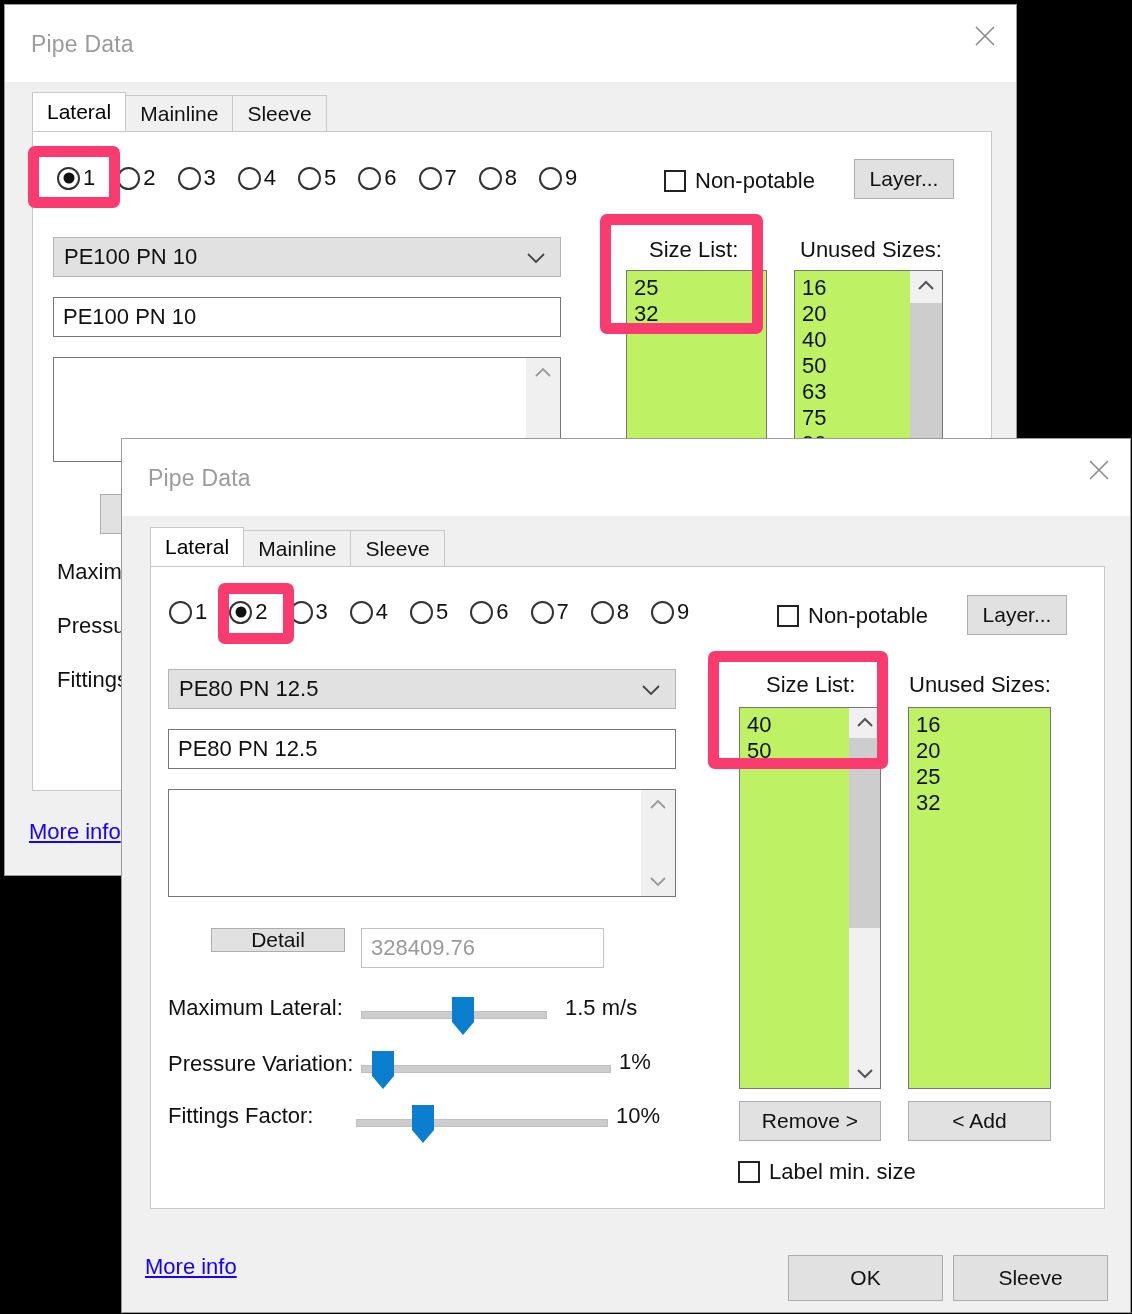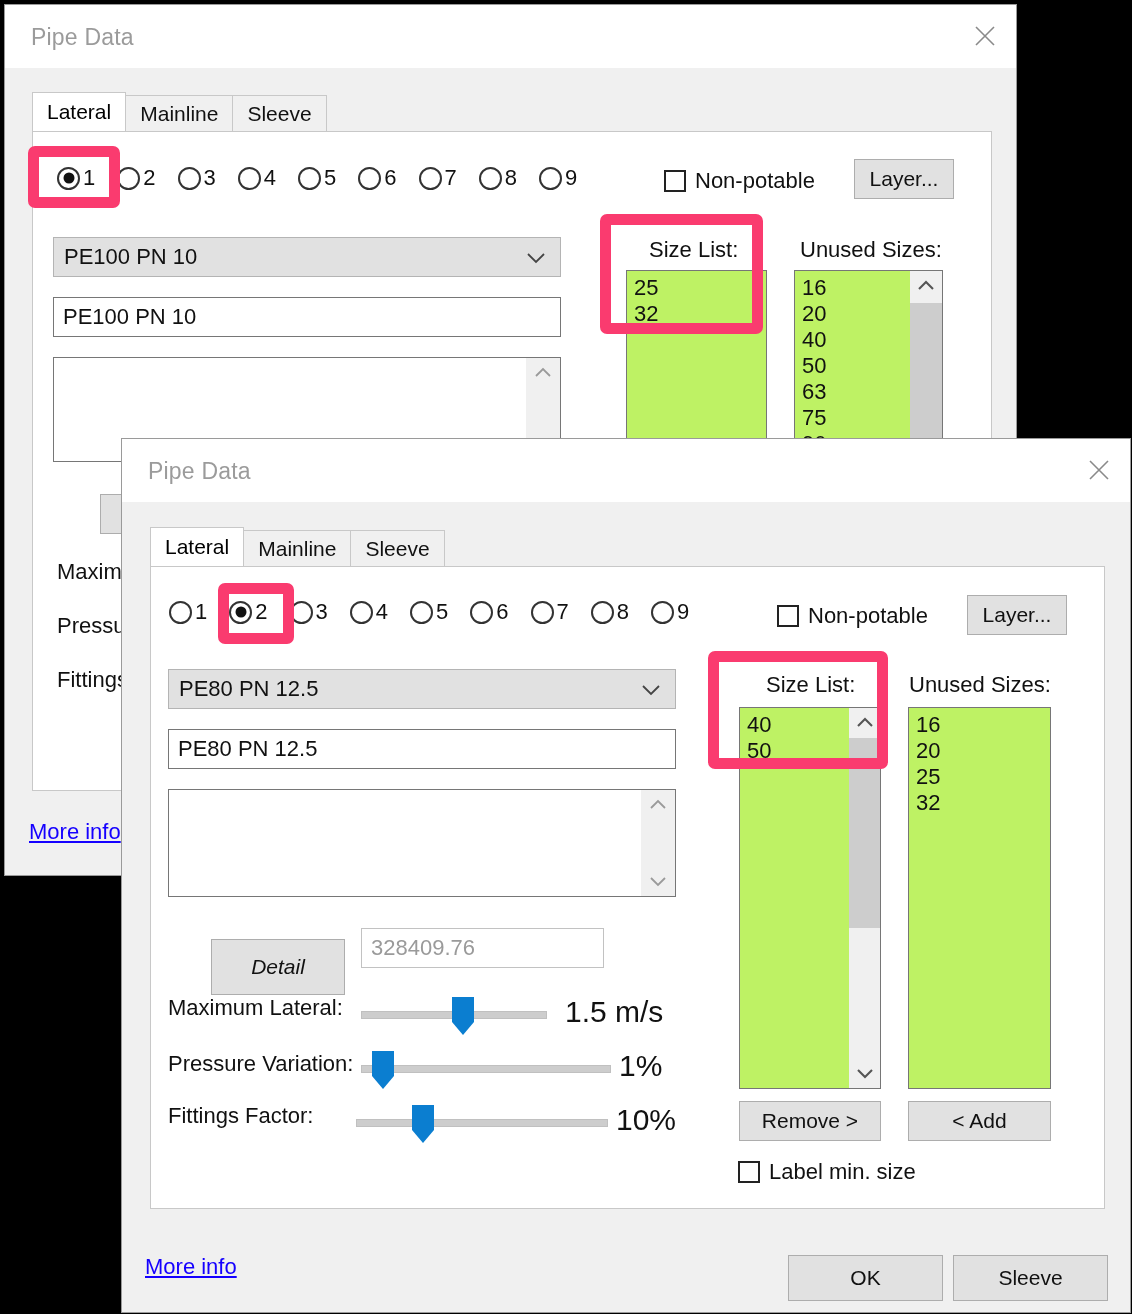--- a/index.html
+++ b/index.html
@@ -12,21 +12,21 @@
     -webkit-font-smoothing:none;
   }
   
   .dialog{
     position:absolute;
     background:#f0f0f0;
     border:1px solid #9a9a9a;
     box-sizing:border-box;
   }
   .titlebar{
-    height:63px;
+    height:77px;
     background:#ffffff;
     position:relative;
     box-sizing:border-box;
   }
   .title-text{
     position:absolute;
     left:26px;top:50%;transform:translateY(-50%);
     font-size:23px;color:#9b9b9b;letter-spacing:.2px;
   }
   .close-btn{
@@ -138,21 +138,21 @@
   .listbox .items{padding:4px 0 0 7px;}
   .listbox .items div{font-size:22px;color:#111;line-height:26px;}
   .lbl{position:absolute;font-size:22px;color:#111;white-space:nowrap;}
 
   .slider{position:absolute;height:8px;background:#cdcdcd;border:1px solid #c0c0c0;box-sizing:border-box;}
   .thumbp{
     position:absolute;width:22px;height:38px;background:#0b7ed0;
     clip-path:polygon(0 0,100% 0,100% 66%,50% 100%,0 66%);
     top:-15px;
   }
-  .slval{position:absolute;font-size:30px;color:#111;white-space:nowrap;}
+  .slval{position:absolute;font-size:22px;color:#111;white-space:nowrap;}
 
   .link{
     position:absolute;font-size:22px;color:#1500ff;
     text-decoration:underline;cursor:pointer;
   }
 
   
   .hl{
     position:absolute;
     border:11px solid #fa3b6f;
@@ -386,21 +386,21 @@
           </svg>
       </span>
       <span class="arw">
         <svg width="18" height="11" viewBox="0 0 18 11">
             <path d="M2 2 L9 9 L16 2" stroke="#9a9a9a" stroke-width="1.8" fill="none"></path>
           </svg>
       </span>
     </div>
   </div>
 
-  <div class="btn" style="position:absolute;left:89px;top:500px;width:134px;height:56px;font-style:italic;">Detail</div>
+  <div class="btn" style="position:absolute;left:89px;top:489px;width:134px;height:24px;">Detail</div>
   <div class="textbox readonly" style="left:239px;top:489px;width:243px;height:40px;">
     <span>328409.76</span>
   </div>
 
   <div class="lbl" style="left:46px;top:556px;">Maximum Lateral:</div>
   <div class="slider" style="left:239px;top:572px;width:186px;">
     <div class="thumbp" style="left:90px;"></div>
   </div>
   <div class="slval" style="left:443px;top:556px;">1.5 m/s</div>
 

